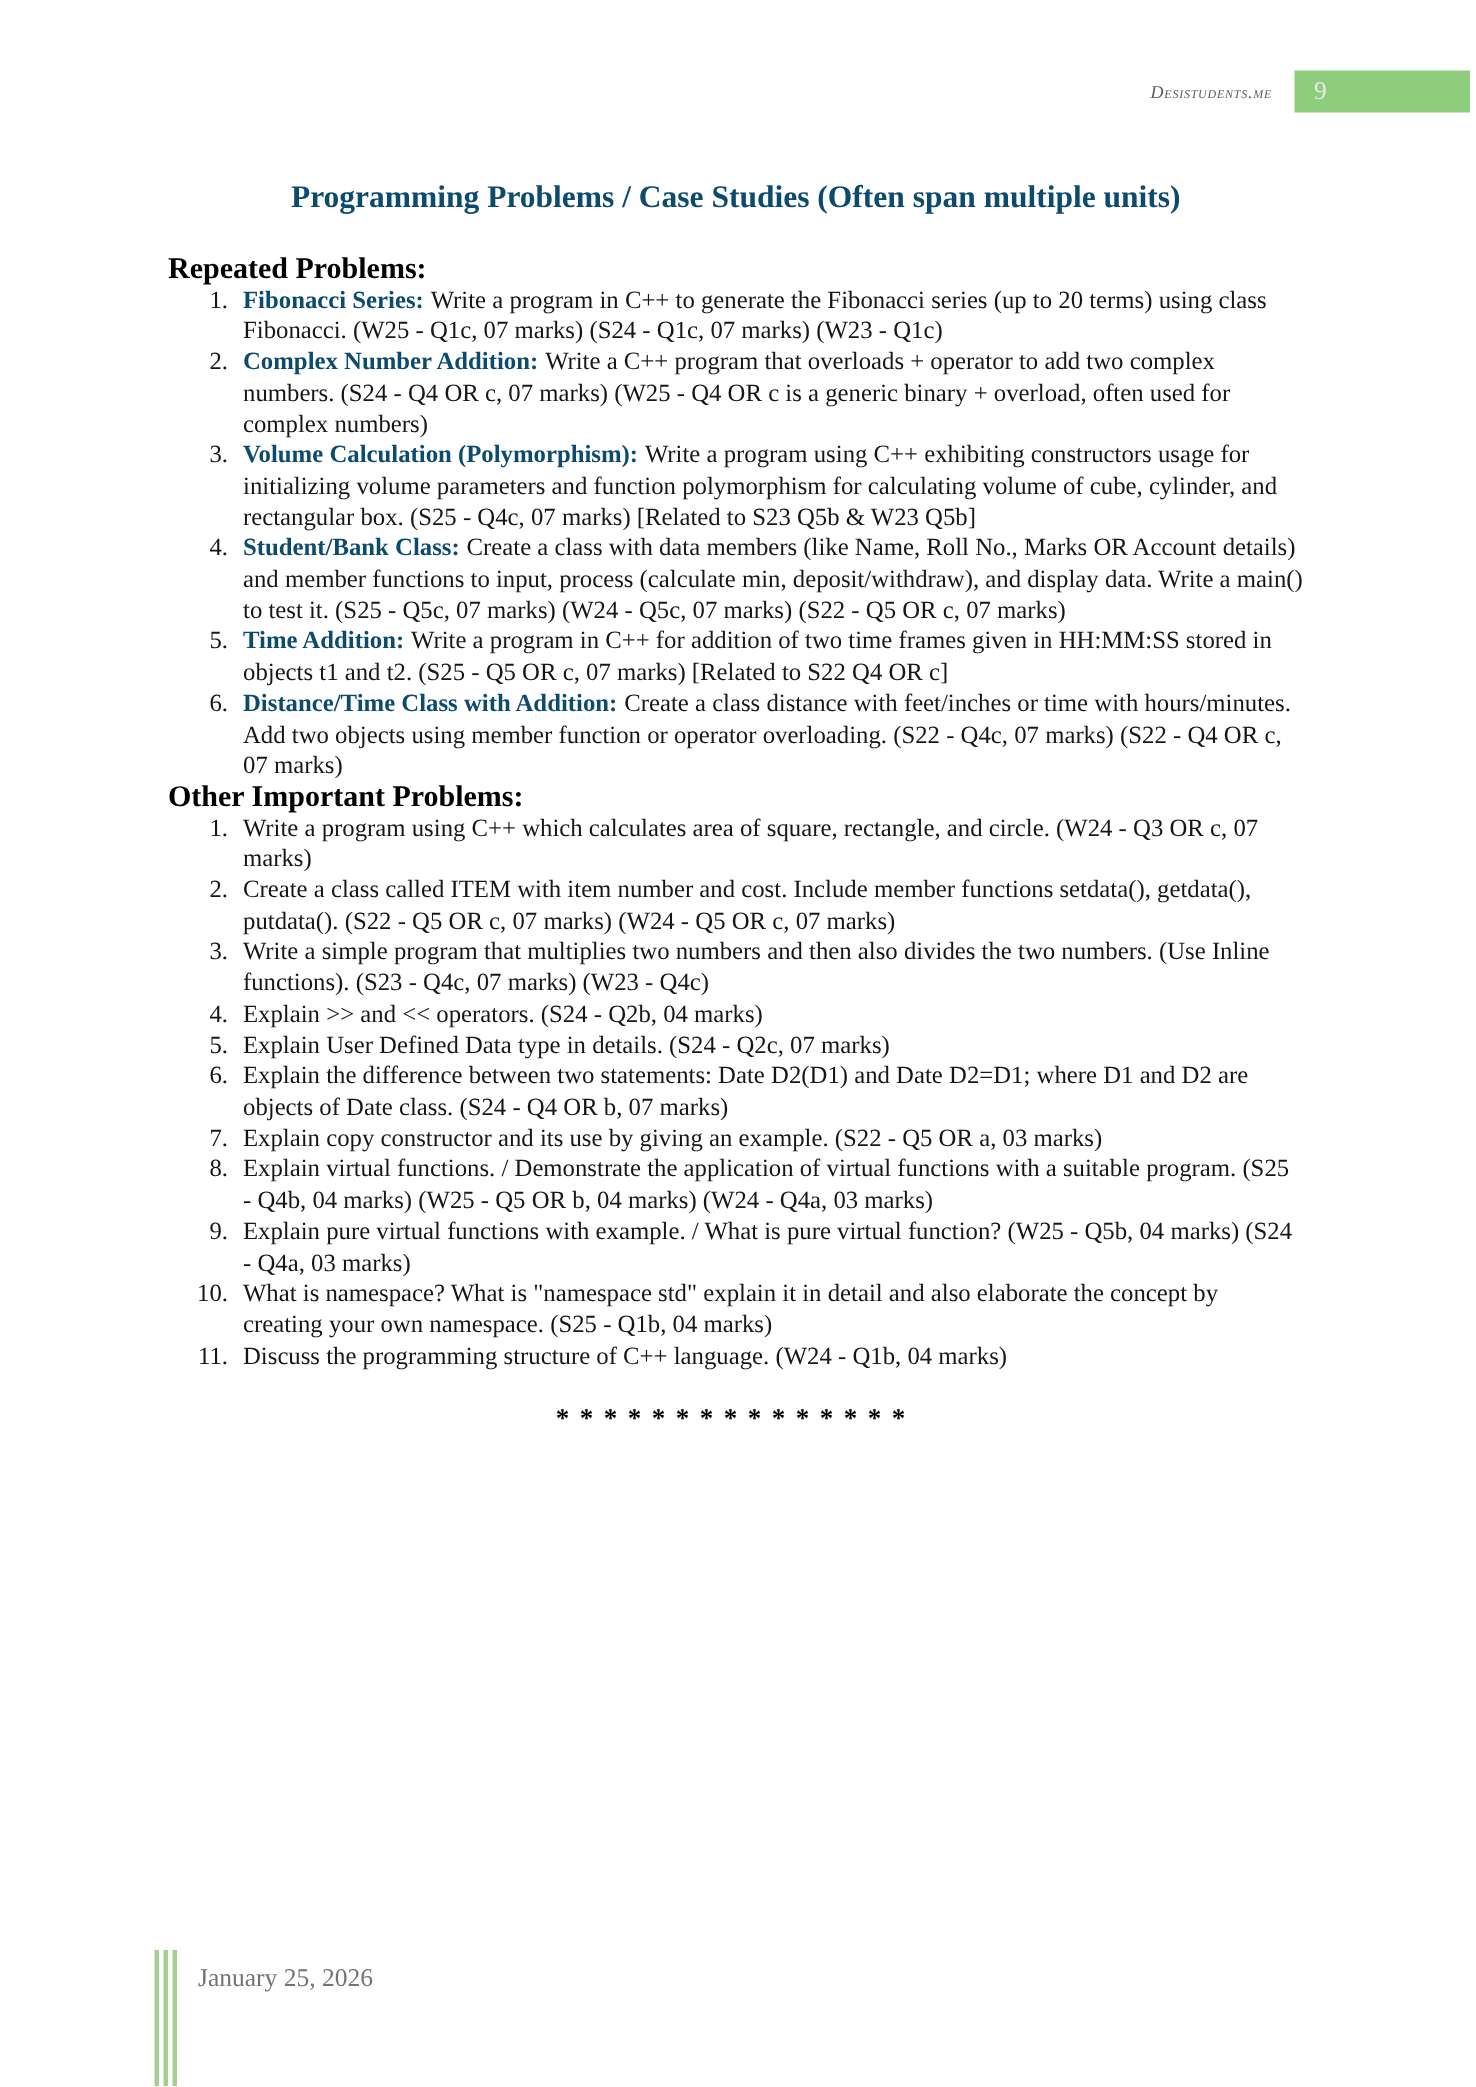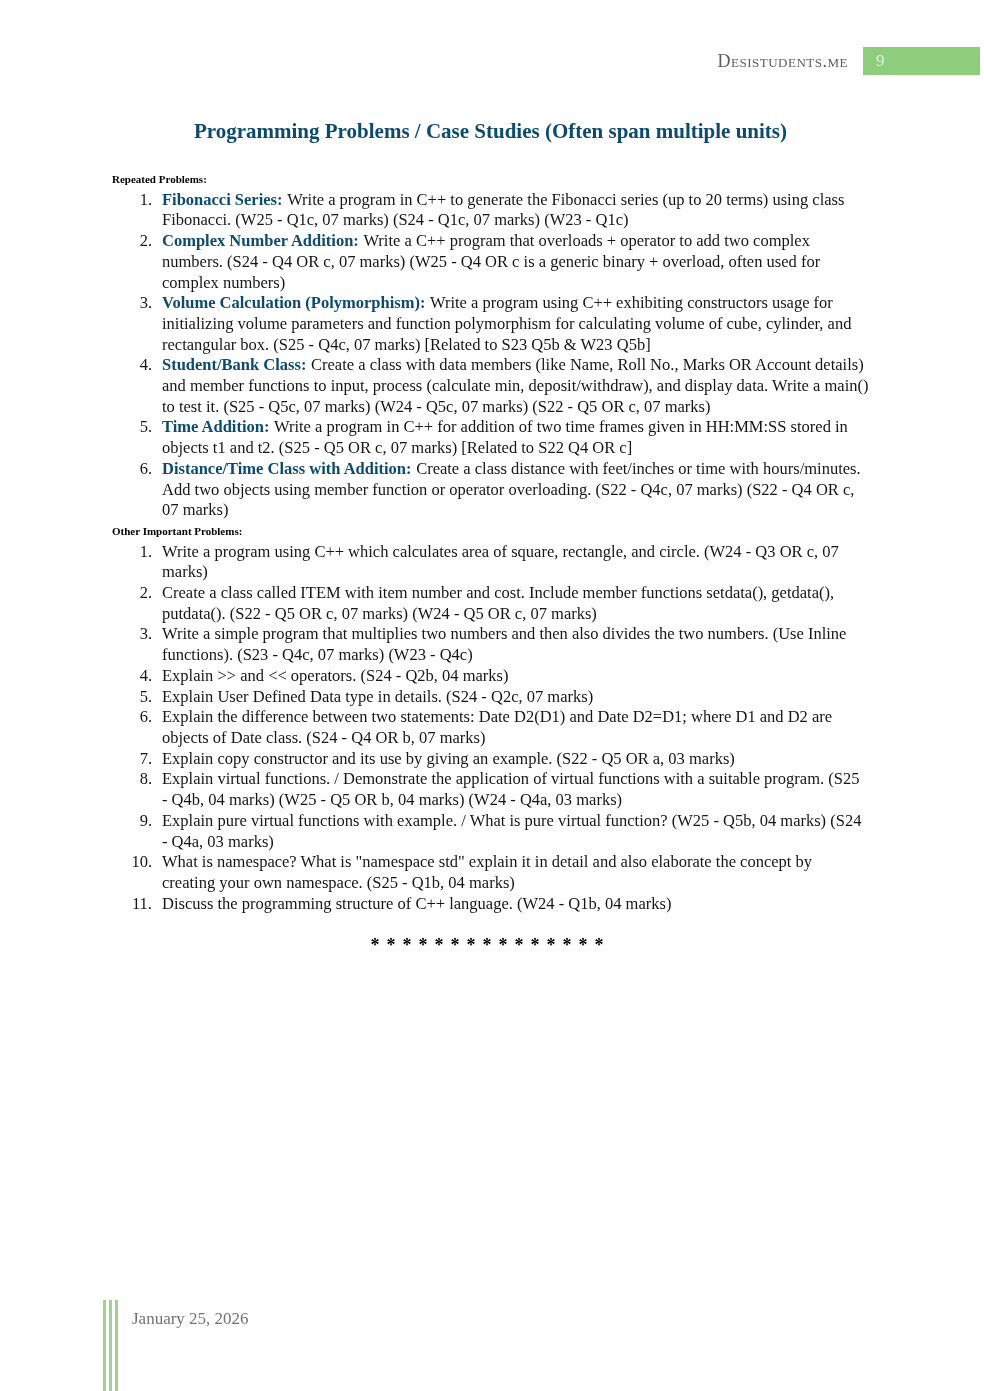--- a/index.html
+++ b/index.html
@@ -11,23 +11,24 @@
     color:#161616;
     overflow:hidden;
   }
   
   .header {
     position:absolute; top:47px; left:0; right:0;
     display:flex; align-items:center; justify-content:flex-end;
   }
   .site {
     font-variant:small-caps;
-    font-size:18px; color:#5c5d5f;
+    font-size:12px; color:#5c5d5f;
     letter-spacing:0.5px;
     margin-right:15px;
+    font-style:italic;
   }
   .pagebox {
     width:117px; height:28px;
     background:#8ecd7c;
     display:flex; align-items:center;
     margin-right:4px;
   }
   .pagebox span {
     color:#e9eae6; font-size:17px; padding-left:13px;
   }
@@ -38,21 +39,21 @@
     padding:118px 115px 0 112px;
     box-sizing:border-box;
   }
   .title {
     margin:0 0 24px 0;
     text-align:center;
     font-size:21px; font-weight:bold; color:#0c4a6e;
     line-height:27px;
   }
   .section-heading {
-    font-size:11px; font-weight:bold; color:#000;
+    font-size:20px; font-weight:bold; color:#000;
     line-height:20.7px;
   }
   .list { width:100%; }
   .item { display:flex; line-height:20.7px; font-size:16.5px; }
   .num {
     flex:0 0 40px; text-align:right; margin-right:10px;
   }
   .body { flex:1; }
   .lead { margin-right:0.28em; color:#0c4a6e; }
   .separator {

